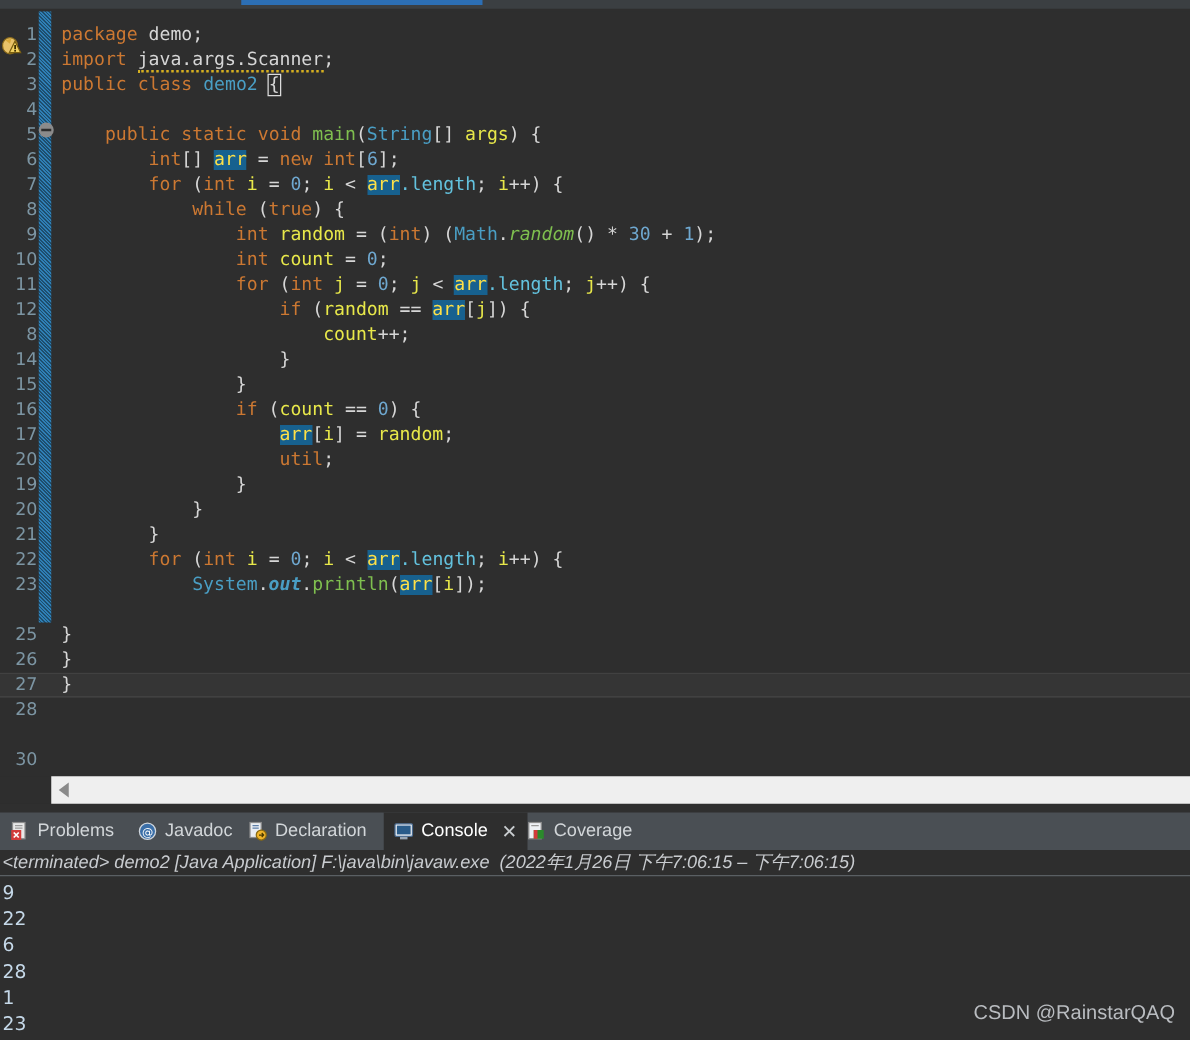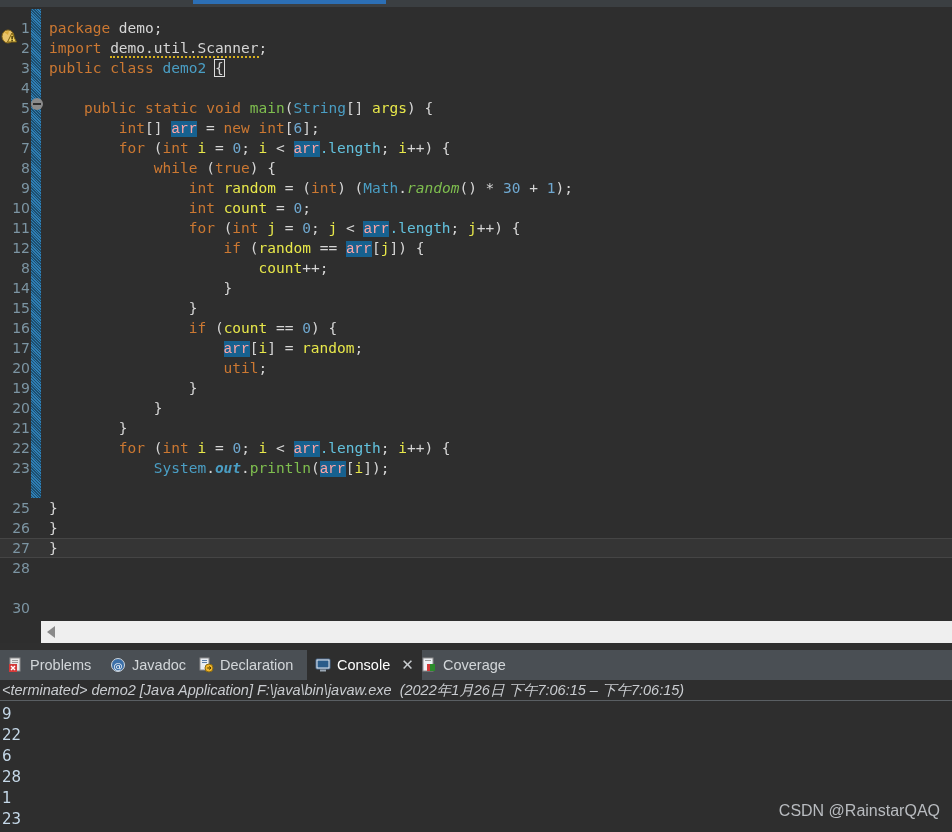--- a/index.html
+++ b/index.html
@@ -39,21 +39,21 @@
   
   .kw{color:#cc7832;}
   .typ{color:#4a9ec4;}
   .var{color:#e8e84a;}
   .fld{color:#63c2de;}
   .num-lit{color:#6fa8d0;}
   .mth{color:#7fbf4f;}
   .sta{color:#63c2de;font-style:italic;}
   .stafld{color:#4a9ec4;font-style:italic;font-weight:bold;}
   .pl{color:#d6d6d6;}
-  .occ{background:#17618f;color:#fca5a5;font-family:Liberation Mono, monospace;}
+  .occ{background:#17618f;color:#fde047;}
   .sq{border-bottom:2px dotted #d6b020;}
   .brk{outline:1px solid #dcdcdc;outline-offset:0px;}
 
   .fold{position:absolute;left:31px;width:12px;height:12px;border-radius:50%;
     background:#8b8b8b;}
   .fold:after{content:"";position:absolute;left:2px;top:5px;width:8px;height:2px;background:#2e2e2e;}
 
   
   .hscroll{position:absolute;left:41px;top:621px;width:911px;height:22px;background:#efefef;}
   .hscroll .arrow{position:absolute;left:6px;top:5px;width:0;height:0;
@@ -103,21 +103,21 @@
         <rect x="11.4" y="12" width="1.4" height="1.3" fill="#3a2c00"></rect>
       </svg>
     </div>
 
     <div class="fold" style="top:89px;"></div>
 
     <div class="code">
 
       <div class="ln" style="top:9px"><span class="num">1</span><span class="src"><span class="kw">package</span> <span class="pl">demo;</span></span></div>
 
-      <div class="ln" style="top:29px"><span class="num">2</span><span class="src"><span class="kw">import</span> <span class="pl sq">demo.util.Scanner</span><span class="pl">;</span></span></div>
+      <div class="ln" style="top:29px"><span class="num">2</span><span class="src"><span class="kw">import</span> <span class="pl sq">java.args.Scanner</span><span class="pl">;</span></span></div>
 
       <div class="ln" style="top:49px"><span class="num">3</span><span class="src"><span class="kw">public</span> <span class="kw">class</span> <span class="typ">demo2</span> <span class="pl brk">{</span></span></div>
 
       <div class="ln" style="top:69px"><span class="num">4</span><span class="src"></span></div>
 
       <div class="ln" style="top:89px"><span class="num">5</span><span class="src">    <span class="kw">public</span> <span class="kw">static</span> <span class="kw">void</span> <span class="mth">main</span><span class="pl">(</span><span class="typ">String</span><span class="pl">[] </span><span class="var">args</span><span class="pl">) {</span></span></div>
 
       <div class="ln" style="top:109px"><span class="num">6</span><span class="src">        <span class="kw">int</span><span class="pl">[] </span><span class="occ">arr</span><span class="pl"> = </span><span class="kw">new</span> <span class="kw">int</span><span class="pl">[</span><span class="num-lit">6</span><span class="pl">];</span></span></div>
 
       <div class="ln" style="top:129px"><span class="num">7</span><span class="src">        <span class="kw">for</span> <span class="pl">(</span><span class="kw">int</span> <span class="var">i</span> <span class="pl">= </span><span class="num-lit">0</span><span class="pl">; </span><span class="var">i</span> <span class="pl">&lt; </span><span class="occ">arr</span><span class="fld">.length</span><span class="pl">; </span><span class="var">i</span><span class="pl">++) {</span></span></div>

